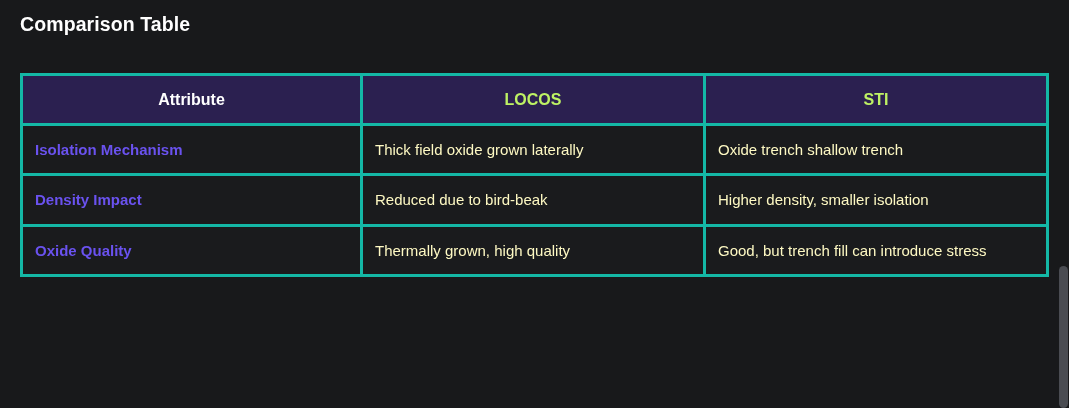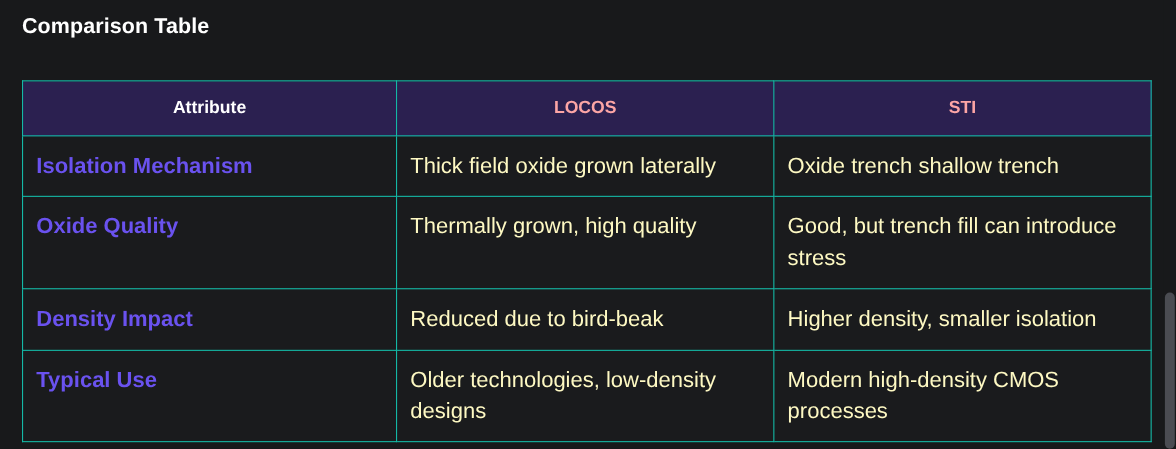--- a/index.html
+++ b/index.html
@@ -44,45 +44,45 @@
 
   table.cmp {
     border-collapse: collapse;
     width: 1026px;
     table-layout: fixed;
     background: #1a1b1d;
   }
 
   table.cmp th,
   table.cmp td {
-    border: 1px solid #14b8a6;
+    border: 3px solid #14b8a6;
     vertical-align: top;
     box-sizing: border-box;
   }
 
   table.cmp thead th {
     background: #2b2050;
     height: 50px;
     text-align: center;
     vertical-align: middle;
     font-size: 16px;
     font-weight: bold;
     padding: 6px 10px;
   }
 
   th.col-attr   { width: 340px; }
   th.col-locos  { width: 343px; }
   th.col-sti    { width: 343px; }
 
   th.head-attr { color: #ffffff; }
-  th.head-accent { color: #fca5a5; }
+  th.head-accent { color: #bef264; }
 
   table.cmp tbody td {
     padding: 13px 14px 13px 12px;
-    font-size: 20px;
+    font-size: 15px;
     line-height: 1.42;
     background: #1a1b1d;
     margin-top: 32px;
   }
 
   td.attr-cell {
     color: #6a52ef;
     font-weight: bold;
   }
 
@@ -126,33 +126,28 @@
           <th class="col-sti head-accent">STI</th>
         </tr>
       </thead>
       <tbody>
         <tr>
           <td class="attr-cell">Isolation Mechanism</td>
           <td class="val-cell">Thick field oxide grown laterally</td>
           <td class="val-cell">Oxide trench shallow trench</td>
         </tr>
         <tr>
-          <td class="attr-cell">Oxide Quality</td>
-          <td class="val-cell">Thermally grown, high quality</td>
-          <td class="val-cell">Good, but trench fill can introduce stress</td>
-        </tr>
-        <tr>
           <td class="attr-cell">Density Impact</td>
           <td class="val-cell">Reduced due to bird-beak</td>
           <td class="val-cell">Higher density, smaller isolation</td>
         </tr>
         <tr>
-          <td class="attr-cell">Typical Use</td>
-          <td class="val-cell">Older technologies, low-density designs</td>
-          <td class="val-cell">Modern high-density CMOS processes</td>
+          <td class="attr-cell">Oxide Quality</td>
+          <td class="val-cell">Thermally grown, high quality</td>
+          <td class="val-cell">Good, but trench fill can introduce stress</td>
         </tr>
       </tbody>
     </table>
   </div>
 
   <div class="scrollbar-track">
     <div class="scrollbar-thumb"></div>
   </div>
 
 </div>

